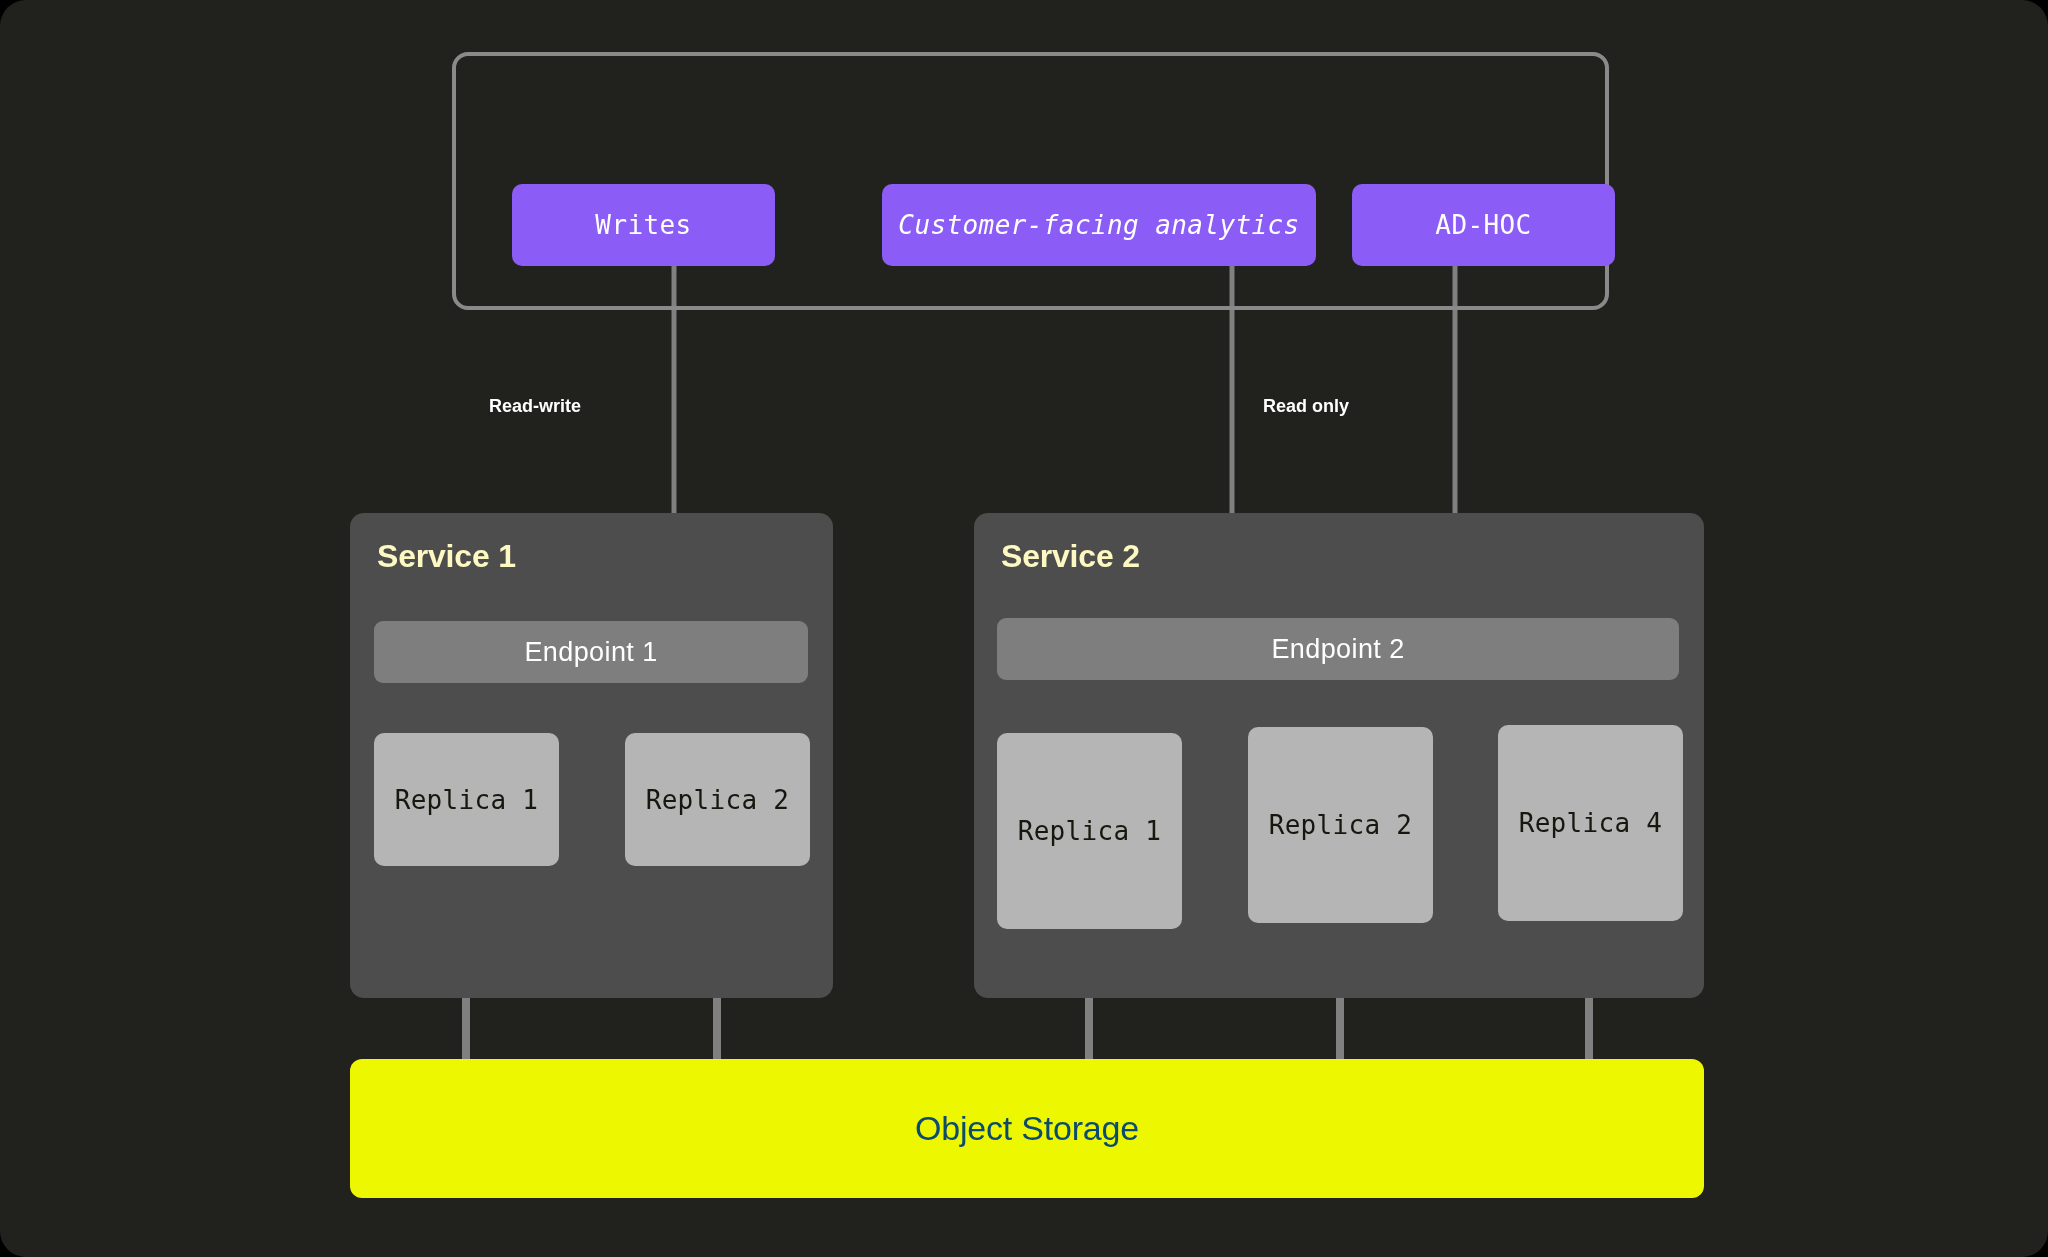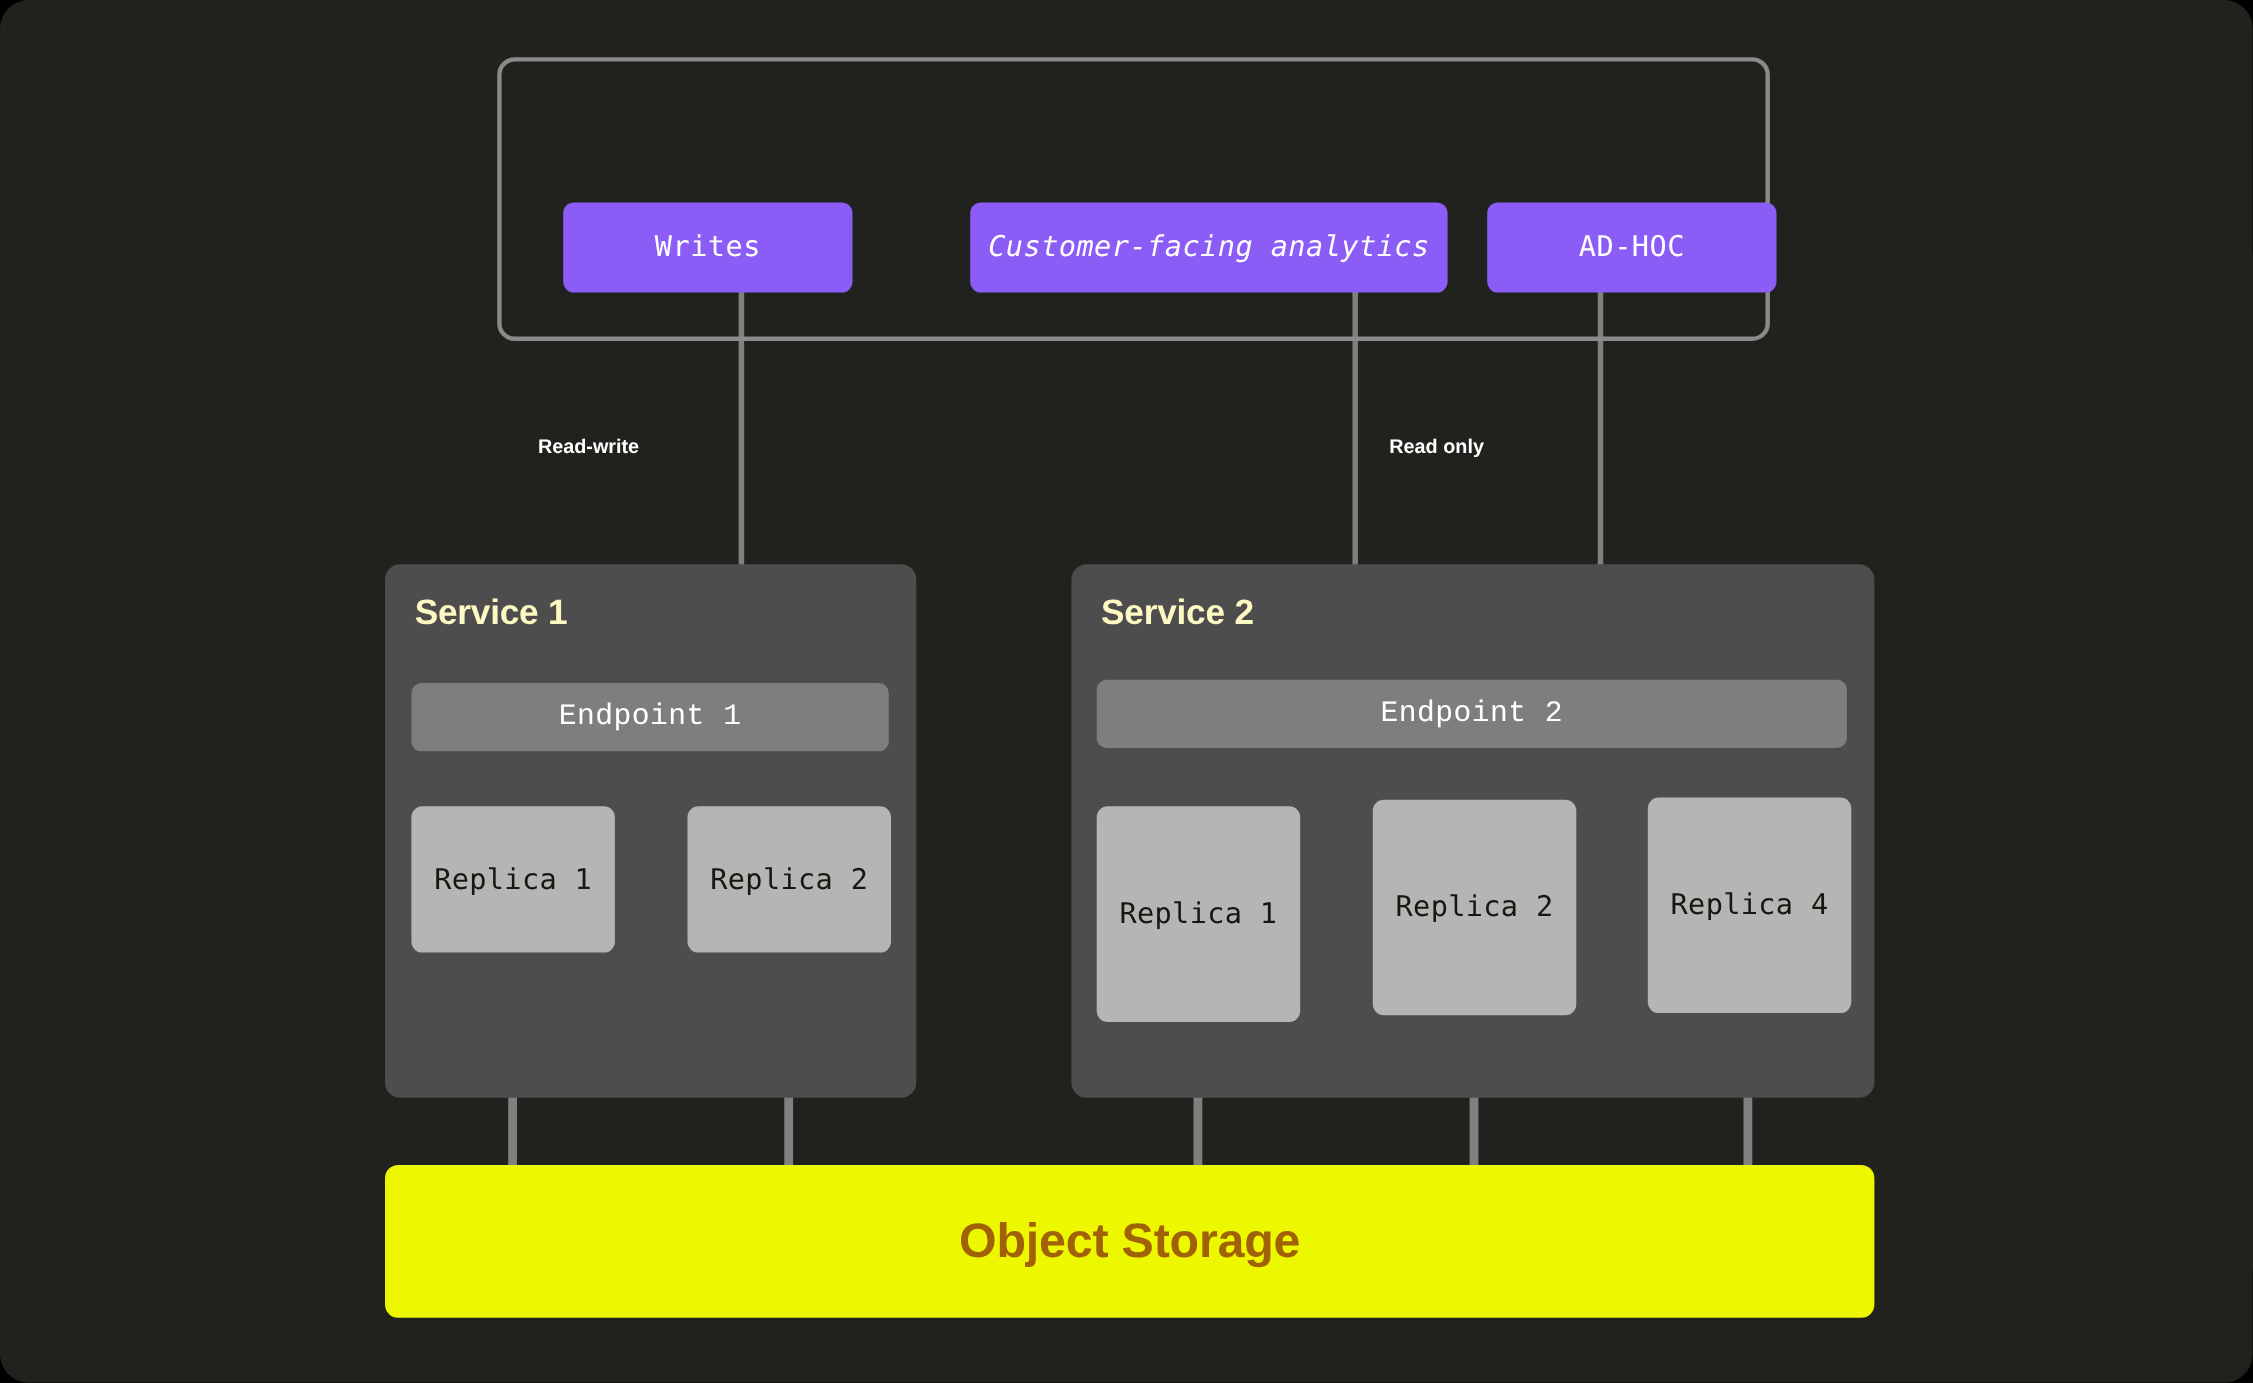--- a/index.html
+++ b/index.html
@@ -124,21 +124,21 @@
 
   
   .endpoint-bar {
     position: absolute;
     background: #7E7E7E;
     border-radius: 9px;
     display: flex;
     align-items: center;
     justify-content: center;
     color: #FFFFFF;
-    font-family: Liberation Mono, monospace;
+    font-family: Liberation Sans, sans-serif;
     font-size: 27px;
     letter-spacing: 0.4px;
   }
   #endpoint-bar-1 {
     left: 24px;
     top: 108px;
     width: 434px;
     height: 62px;
   }
   #endpoint-bar-2 {
@@ -175,23 +175,23 @@
     top: 1059px;
     width: 1354px;
     height: 139px;
     background: #EDF700;
     border-radius: 12px;
     display: flex;
     align-items: center;
     justify-content: center;
   }
   #object-storage-label {
-    color: #a16207;
-    font-size: 44px;
-    font-weight: bold;
+    color: #0c4a6e;
+    font-size: 34px;
+    font-weight: normal;
     letter-spacing: -0.2px;
   }
 </style>
 </head>
 <body>
 
 <div id="canvas">
 
   <svg id="wires" viewBox="0 0 2048 1257" xmlns="http://www.w3.org/2000/svg">
     <defs>

